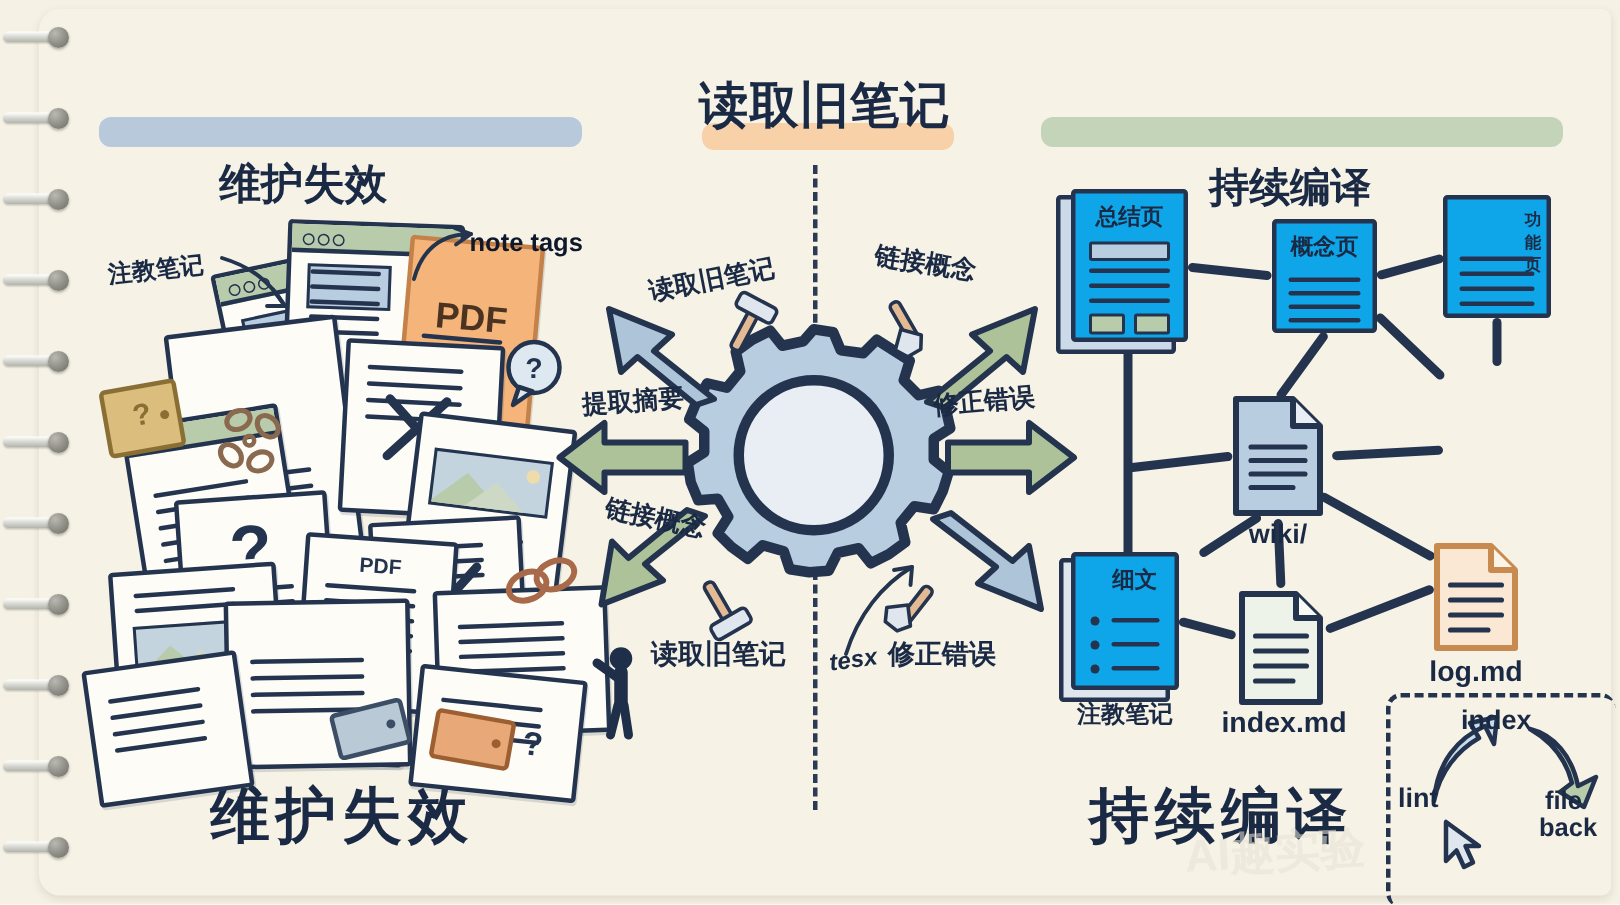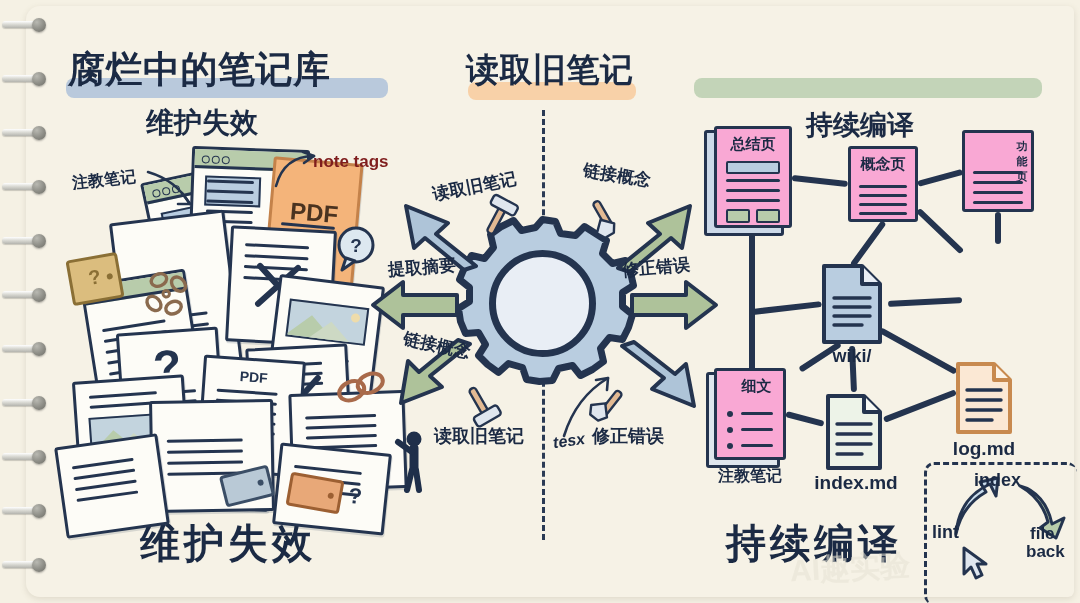--- a/index.html
+++ b/index.html
@@ -35,21 +35,21 @@
   }
   .hl{position:absolute;border-radius:8px;}
   .sub{
     position:absolute;font-weight:700;color:#1b2a44;white-space:nowrap;
   }
   .bigbottom{
     position:absolute;font-weight:700;color:#1b2a44;white-space:nowrap;
     font-size:40px;letter-spacing:4px;
   }
   .node{
-    position:absolute;background:#f9a8d4;border:3px solid #24344f;border-radius:3px;
+    position:absolute;background:#0ea5e9;border:3px solid #24344f;border-radius:3px;
     box-sizing:border-box;
   }
   .node .cap{
     position:absolute;left:0;right:0;top:6px;text-align:center;
     font-weight:700;color:#1b2a44;
   }
   .node .nl{position:absolute;left:12%;right:12%;height:3px;background:#24344f;border-radius:2px;}
   .caption{
     position:absolute;font-weight:700;color:#1b2a44;white-space:nowrap;text-align:center;
   }
@@ -127,21 +127,20 @@
       </div>
       <div class="ring" style="top: 558px;">
         <div class="bar"></div>
         <div class="knob"></div>
       </div>
     </div>
 
   <div id="divider"></div>
 
   <div class="hl" style="left:66px;top:78px;width:322px;height:20px;background:#b9c9dc;"></div>
-  <div class="title" style="left:68px;top:45px;font-size:37px;">腐烂中的笔记库</div>
 
   <div class="sub" style="left:146px;top:104px;font-size:28px;">维护失效</div>
 
   <div class="hl" style="left:468px;top:82px;width:168px;height:18px;background:#f8d1a8;"></div>
   <div class="title" style="left:466px;top:48px;font-size:33px;">读取旧笔记</div>
 
   <div class="hl" style="left:694px;top:78px;width:348px;height:20px;background:#c3d4b8;"></div>
 
   <div class="sub" style="left:806px;top:107px;font-size:27px;">持续编译</div>
 
@@ -323,21 +322,21 @@
           <path d="M20 40 L23 60" stroke="#1f2f4a" stroke-width="6" stroke-linecap="round"></path>
         </svg></div>
     </div>
 
   <div class="alabel" style="left:72px;top:170px;font-size:16px;transform:rotate(-6deg);">注教笔记</div>
   <svg style="position:absolute;left:146px;top:168px;width:60px;height:48px;overflow:visible;">
     <path d="M2 4 C22 10 34 20 44 36" stroke="#24344f" stroke-width="2.6" fill="none" stroke-linecap="round"></path>
     <path d="M44 36 L36 25 M44 36 L32 36" stroke="#24344f" stroke-width="2.6" fill="none" stroke-linecap="round"></path>
   </svg>
 
-  <div class="alabel" style="left:313px;top:152px;font-size:17px;color:#7f1d1d;">note tags</div>
+  <div class="alabel" style="left:313px;top:152px;font-size:17px;color:#0f172a;">note tags</div>
   <svg style="position:absolute;left:272px;top:150px;width:48px;height:40px;overflow:visible;">
     <path d="M4 36 C10 14 24 6 42 6" stroke="#24344f" stroke-width="2.6" fill="none" stroke-linecap="round"></path>
     <path d="M42 6 L31 2 M42 6 L32 13" stroke="#24344f" stroke-width="2.6" fill="none" stroke-linecap="round"></path>
   </svg>
 
   <svg style="position:absolute;left:455px;top:216px;width:175px;height:175px;overflow:visible;">
     <g transform="translate(87.5,87.5)">
       <path id="gearpath" d="M0,-84 L13,-82 L18,-70 L33,-68 L42,-77 L53,-70 L64,-63 L60,-50 L70,-40 L83,-43 L88,-31 L91,-18 L80,-11 L80,3 L90,11 L86,24 L80,36 L67,34 L58,45 L61,58 L50,66 L38,72 L30,62 L16,65 L10,77 L-3,78 L-16,76 L-20,64 L-34,60 L-44,69 L-55,61 L-64,52 L-57,41 L-64,29 L-77,30 L-82,18 L-84,5 L-73,-2 L-73,-16 L-83,-24 L-78,-36 L-71,-48 L-58,-45 L-49,-56 L-52,-69 L-41,-77 L-29,-83 L-21,-73 L-7,-76 Z" fill="#b9cde0" stroke="#24344f" stroke-width="7" stroke-linejoin="round"></path>
       <circle cx="0" cy="0" r="50" fill="#e9eef5" stroke="#24344f" stroke-width="7"></circle>
     </g>

